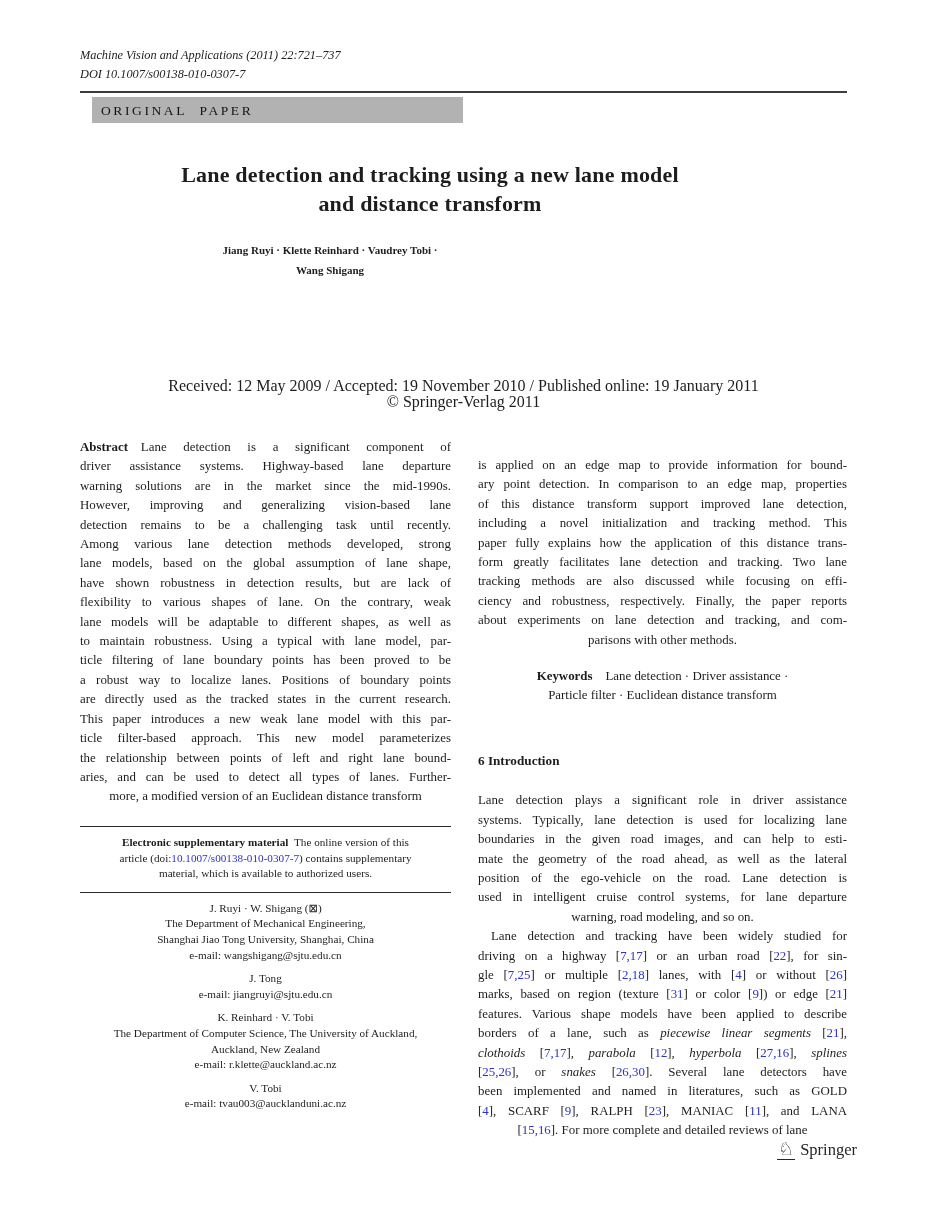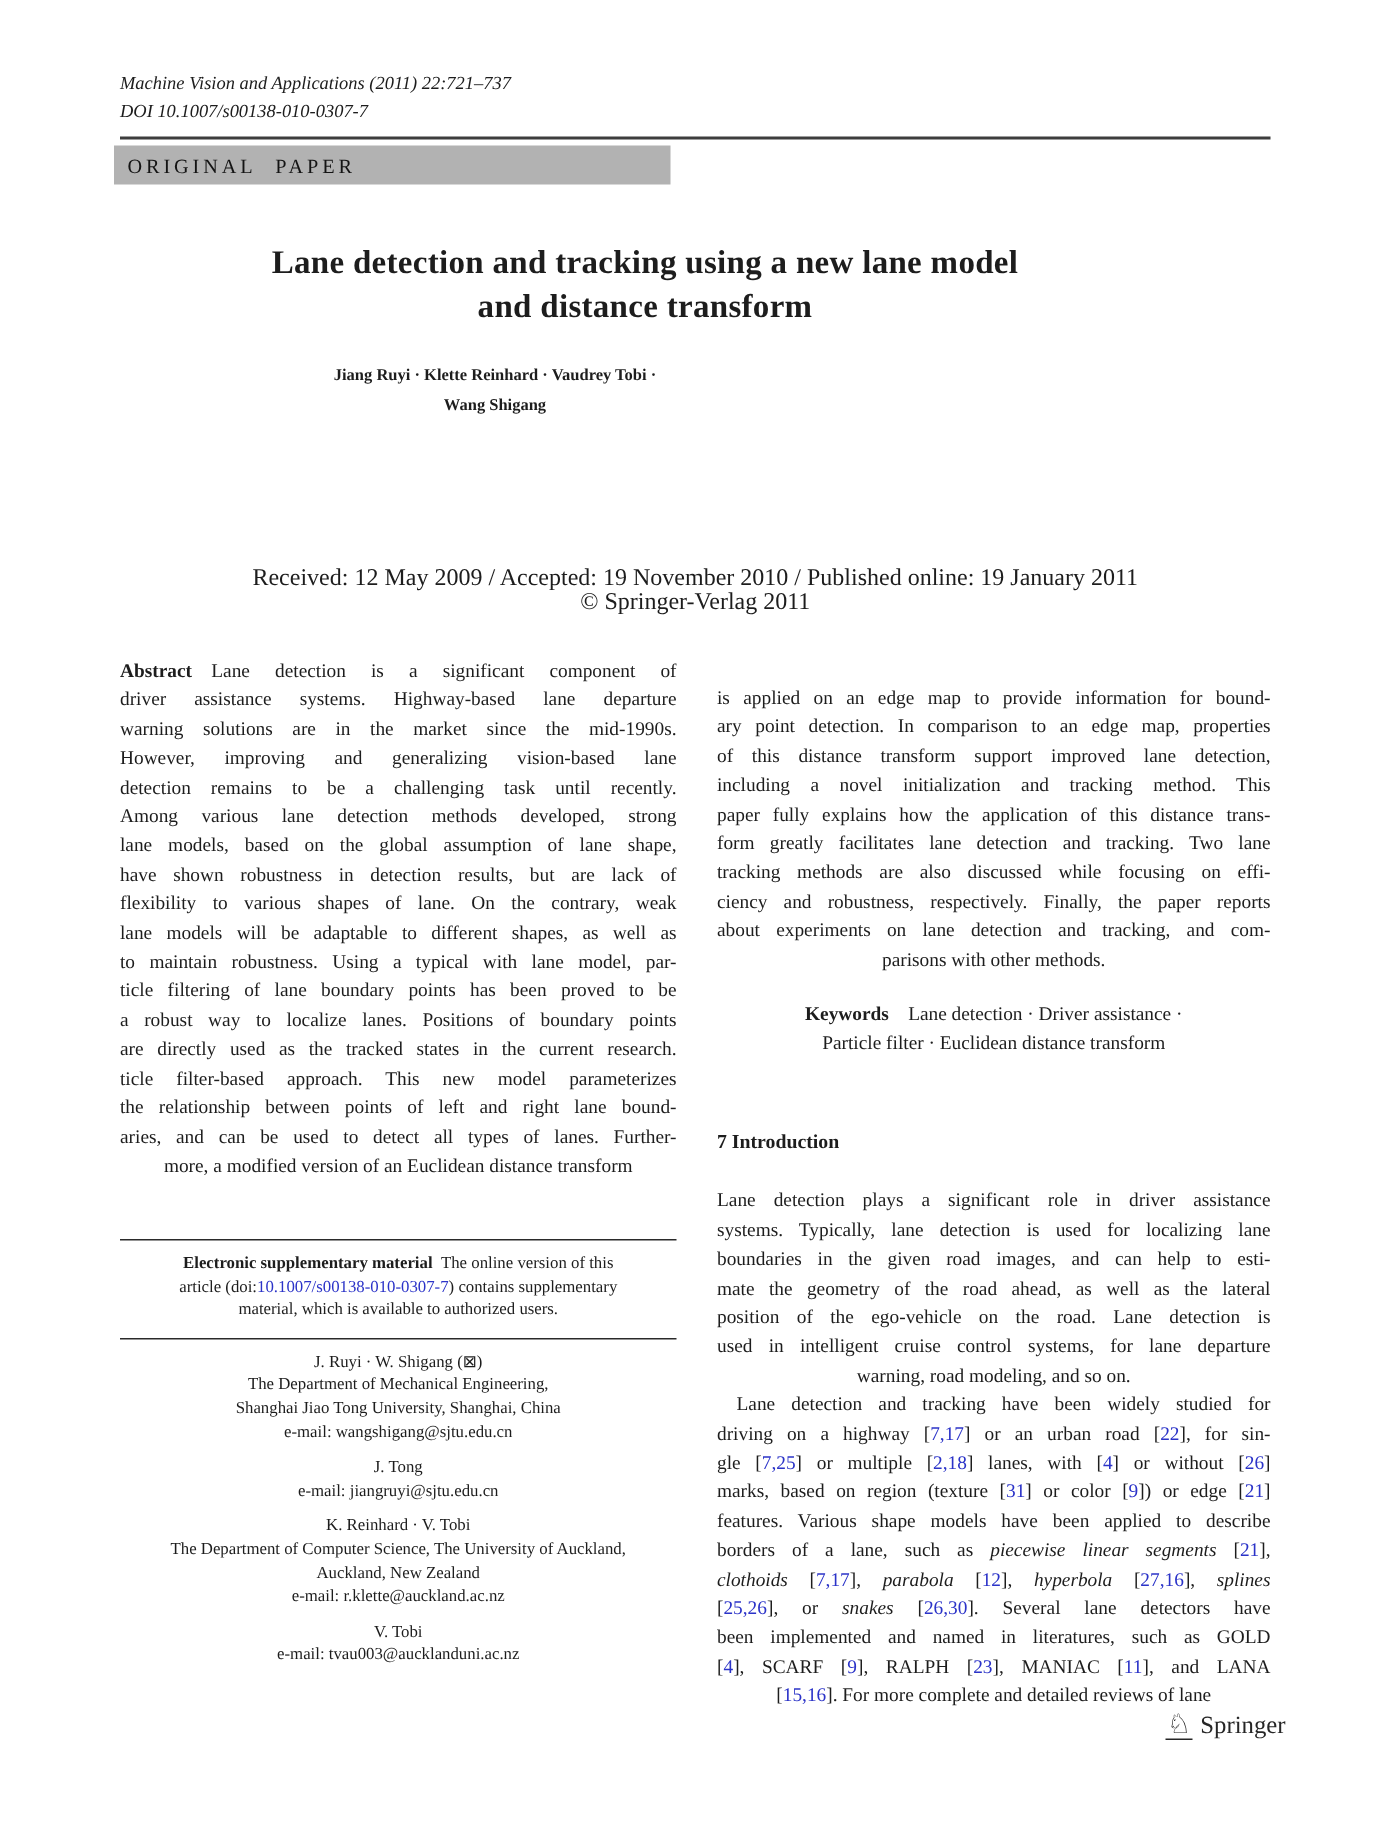--- a/index.html
+++ b/index.html
@@ -10,21 +10,21 @@
   html,body{margin:0;padding:0;background:#ffffff;}
   #page{
     position:relative;width:925px;height:1230px;background:#ffffff;
     font-family:"Liberation Serif", serif;color:var(--ink);overflow:hidden;
   }
   .abs{position:absolute;}
   
   #journal-head{top:46px;left:80px;font-size:12.3px;line-height:18.5px;font-style:italic;}
   #toprule{top:91px;left:80px;width:767px;height:2px;background:#3d3d3d;}
   #band{
-    top:97px;left:76px;width:362px;height:26px;background:var(--band);
+    top:97px;left:92px;width:362px;height:26px;background:var(--band);
     font-size:13.5px;letter-spacing:2.6px;word-spacing:7px;line-height:27px;
     padding-left:9px;color:#141414;
   }
   
   #title{top:161px;left:80px;width:700px;font-size:22px;font-weight:bold;line-height:28.5px;letter-spacing:.2px;}
   #authors{top:241px;left:80px;width:500px;font-size:11px;font-weight:bold;line-height:19.5px;}
   #received{top:378px;left:80px;width:767px;font-size:16px;line-height:16px;}
   
   #leftcol{top:438px;left:80px;width:371px;font-size:12.9px;line-height:19.4px;}
   #rightcol{top:456px;left:478px;width:369px;font-size:12.9px;line-height:19.4px;}
@@ -76,20 +76,21 @@
       <div class="jline">detection remains to be a challenging task until recently.</div>
       <div class="jline">Among various lane detection methods developed, strong</div>
       <div class="jline">lane models, based on the global assumption of lane shape,</div>
       <div class="jline">have shown robustness in detection results, but are lack of</div>
       <div class="jline">flexibility to various shapes of lane. On the contrary, weak</div>
       <div class="jline">lane models will be adaptable to different shapes, as well as</div>
       <div class="jline">to maintain robustness. Using a typical with lane model, par-</div>
       <div class="jline">ticle filtering of lane boundary points has been proved to be</div>
       <div class="jline">a robust way to localize lanes. Positions of boundary points</div>
       <div class="jline">are directly used as the tracked states in the current research.</div>
+      <div class="jline">This paper introduces a new weak lane model with this par-</div>
       <div class="jline">ticle filter-based approach. This new model parameterizes</div>
       <div class="jline">the relationship between points of left and right lane bound-</div>
       <div class="jline">aries, and can be used to detect all types of lanes. Further-</div>
       <div class="pline">more, a modified version of an Euclidean distance transform</div>
     </div>
 
   <div class="abs" id="rightcol">
     <div id="abstract-cont">
         <div class="jline">is applied on an edge map to provide information for bound-</div>
         <div class="jline">ary point detection. In comparison to an edge map, properties</div>
@@ -99,21 +100,21 @@
         <div class="jline">form greatly facilitates lane detection and tracking. Two lane</div>
         <div class="jline">tracking methods are also discussed while focusing on effi-</div>
         <div class="jline">ciency and robustness, respectively. Finally, the paper reports</div>
         <div class="jline">about experiments on lane detection and tracking, and com-</div>
         <div class="pline">parisons with other methods.</div>
       </div>
     <div id="keywords">
         <div class="pline"><b>Keywords</b> Lane detection · Driver assistance ·</div>
         <div class="pline">Particle filter · Euclidean distance transform</div>
       </div>
-    <div id="intro-heading">7 Introduction</div>
+    <div id="intro-heading">6 Introduction</div>
     <div id="intro-p1">
         <div class="jline">Lane detection plays a significant role in driver assistance</div>
         <div class="jline">systems. Typically, lane detection is used for localizing lane</div>
         <div class="jline">boundaries in the given road images, and can help to esti-</div>
         <div class="jline">mate the geometry of the road ahead, as well as the lateral</div>
         <div class="jline">position of the ego-vehicle on the road. Lane detection is</div>
         <div class="jline">used in intelligent cruise control systems, for lane departure</div>
         <div class="pline">warning, road modeling, and so on.</div>
       </div>
     <div id="intro-p2">

